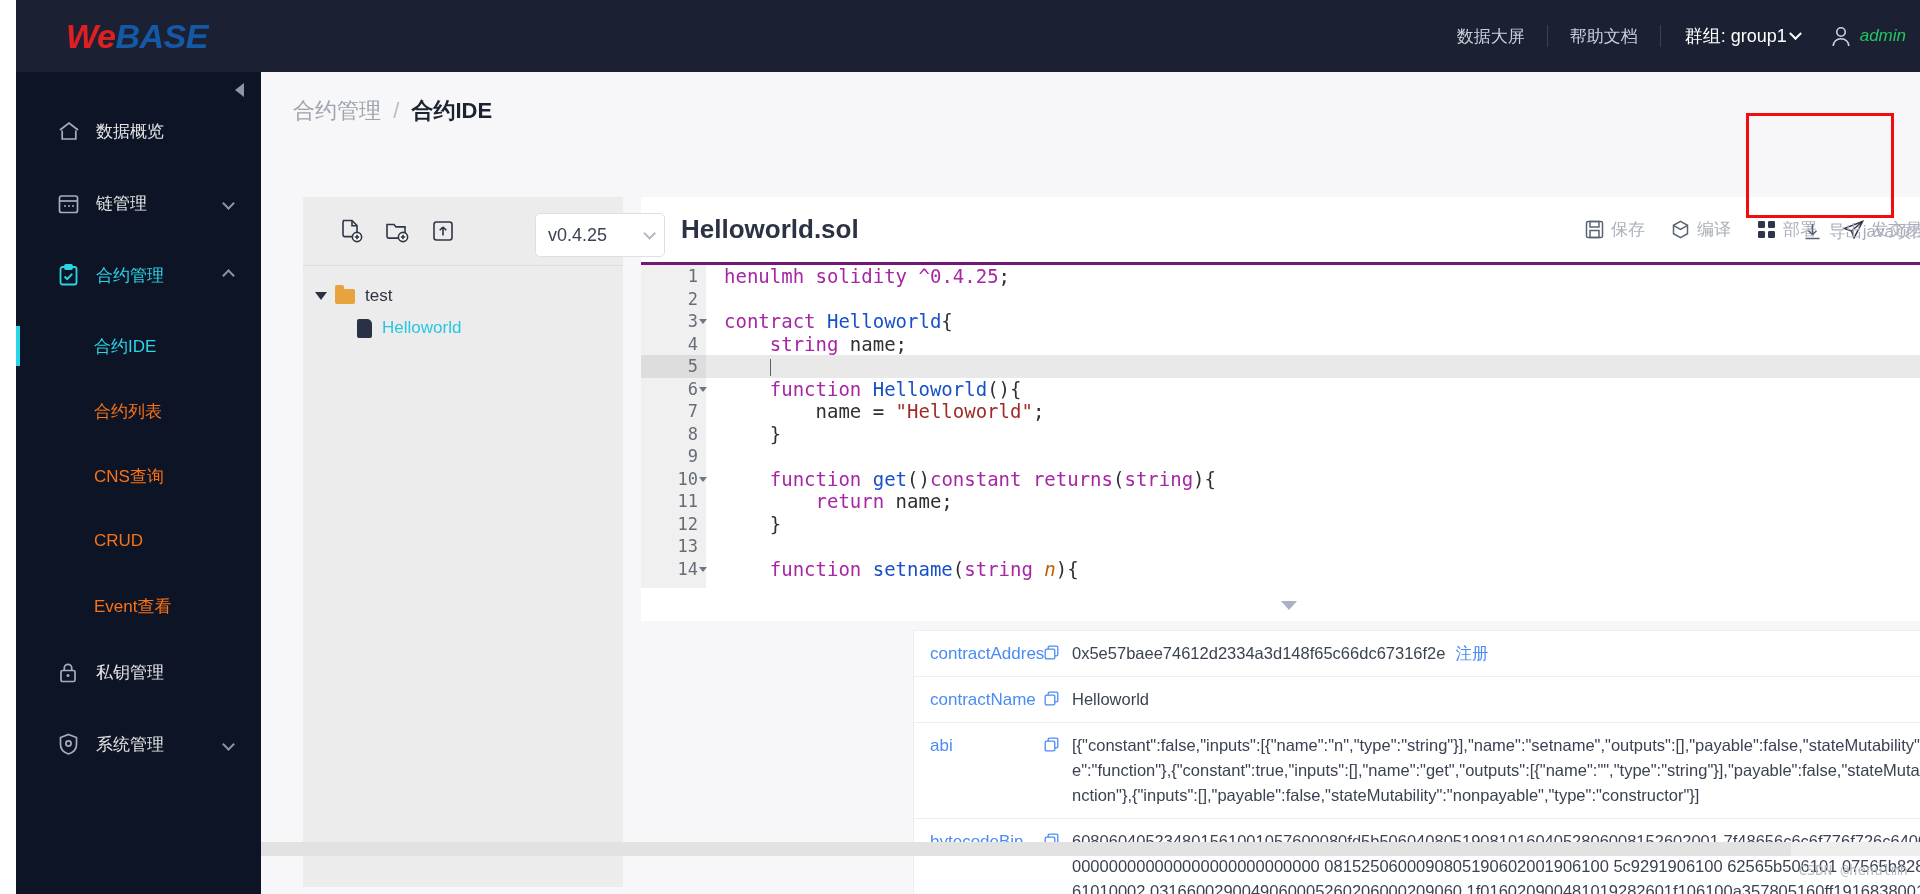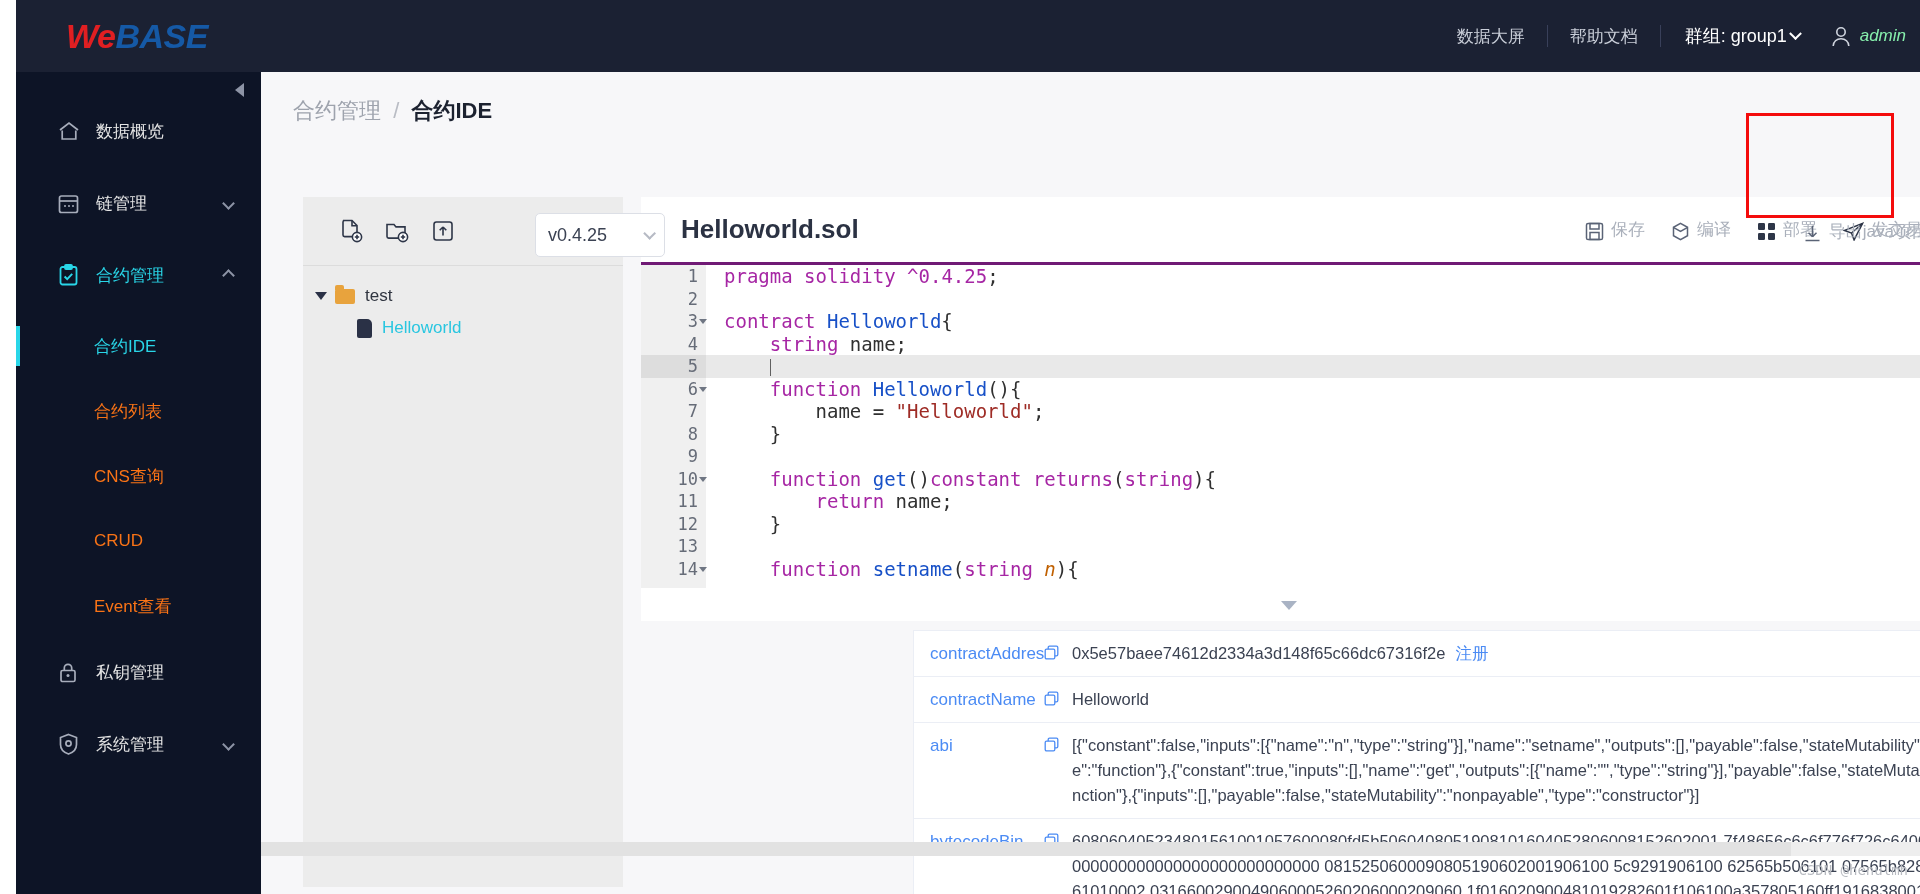--- a/index.html
+++ b/index.html
@@ -21,21 +21,21 @@
   }
   .logo .we { color: #e01f22; }
   .logo .base { color: #1559a6; }
   .top-right {
     margin-left: auto; display: flex; align-items: center;
     padding-right: 30px; color: #c9ced8; font-size: 17px;
   }
   .top-right .tr-item { padding: 0 22px; white-space: nowrap; cursor: pointer; }
   .top-right .tr-sep { width: 1px; height: 22px; background: #39405a; }
   .group-sel { display: flex; align-items: center; gap: 4px; color: #ffffff; font-size: 18px; padding: 0 16px 0 24px; white-space: nowrap; cursor: pointer;}
-  .user-box { display: flex; align-items: center; gap: 8px; color: #86efac; font-size: 17px; font-style: italic; padding-left: 14px; white-space: nowrap;}
+  .user-box { display: flex; align-items: center; gap: 8px; color: #22c55e; font-size: 17px; font-style: italic; padding-left: 14px; white-space: nowrap;}
   .chev { display:inline-block; width: 9px; height: 9px; border-right: 2px solid currentColor; border-bottom: 2px solid currentColor; transform: rotate(45deg) translate(-2px,-2px); }
 
   
   .sidebar {
     position: absolute; left: 0; top: 72px; width: 245px; height: 822px;
     background: #0d1426; color: #aeb4c2;
   }
   .collapse-btn {
     position: absolute; right: 12px; top: 8px; width: 20px; height: 20px;
     display:flex; align-items:center; justify-content:center; cursor: pointer;
@@ -97,21 +97,21 @@
   .file-ic { width: 15px; height: 19px; background: #2a3146; margin-right: 10px; border-radius: 2px 5px 2px 2px; }
 
   
   .editor {
     position: absolute; left: 380px; top: 125px; width: 1295px; height: 392px;
     background: #ffffff;
   }
   .ed-head { height: 68px; display:flex; align-items:center; padding: 0 0 0 40px; border-bottom: 3px solid #701a75;}
   .ed-title { font-size: 26px; font-weight: bold; color: #2b3243; }
   .ed-actions { margin-left: auto; display:flex; align-items:center; gap: 26px; padding-right: 14px; }
-  .ed-act { display:flex; align-items:flex-end; gap: 7px; font-size: 17px; color: #aab0bb; cursor:pointer; white-space: nowrap; }
+  .ed-act { display:flex; align-items:center; gap: 7px; font-size: 17px; color: #aab0bb; cursor:pointer; white-space: nowrap; }
   .ed-act svg { flex: none; }
   .export-wrap {
     position: absolute; right: 8px; top: 0; height: 68px; display:flex; align-items:center;
     padding-left: 22px;
   }
   .redbox {
     position: absolute; left: 1730px; top: 113px; width: 148px; height: 105px;
     border: 3px solid #f40c0c; z-index: 9; pointer-events: none;
   }
   .code-area { position: relative; height: 323px; overflow: hidden; font-family: "DejaVu Sans Mono", "Liberation Mono", monospace; font-size: 19px; }
@@ -381,21 +381,21 @@
             <span>导出java项目</span>
           </div>
         </div>
       </div>
 
       <div class="code-area">
         <div class="gutter"></div>
         <div id="code-lines">
             <div class="code-row">
               <span class="lnum-cell">1</span>
-              <span class="code-txt"><span class="k">pragma</span><span class="p"> </span><span class="k">solidity</span><span class="p"> </span><span class="k">^0.4.25</span><span class="p">;</span></span>
+              <span class="code-txt"><span class="k">henulmh</span><span class="p"> </span><span class="k">solidity</span><span class="p"> </span><span class="k">^0.4.25</span><span class="p">;</span></span>
             </div>
             <div class="code-row">
               <span class="lnum-cell">2</span>
               <span class="code-txt"></span>
             </div>
             <div class="code-row">
               <span class="lnum-cell">3</span>
               <span class="fold"></span>
               <span class="code-txt"><span class="k">contract</span><span class="p"> </span><span class="n">Helloworld</span><span class="p">{</span></span>
             </div>

